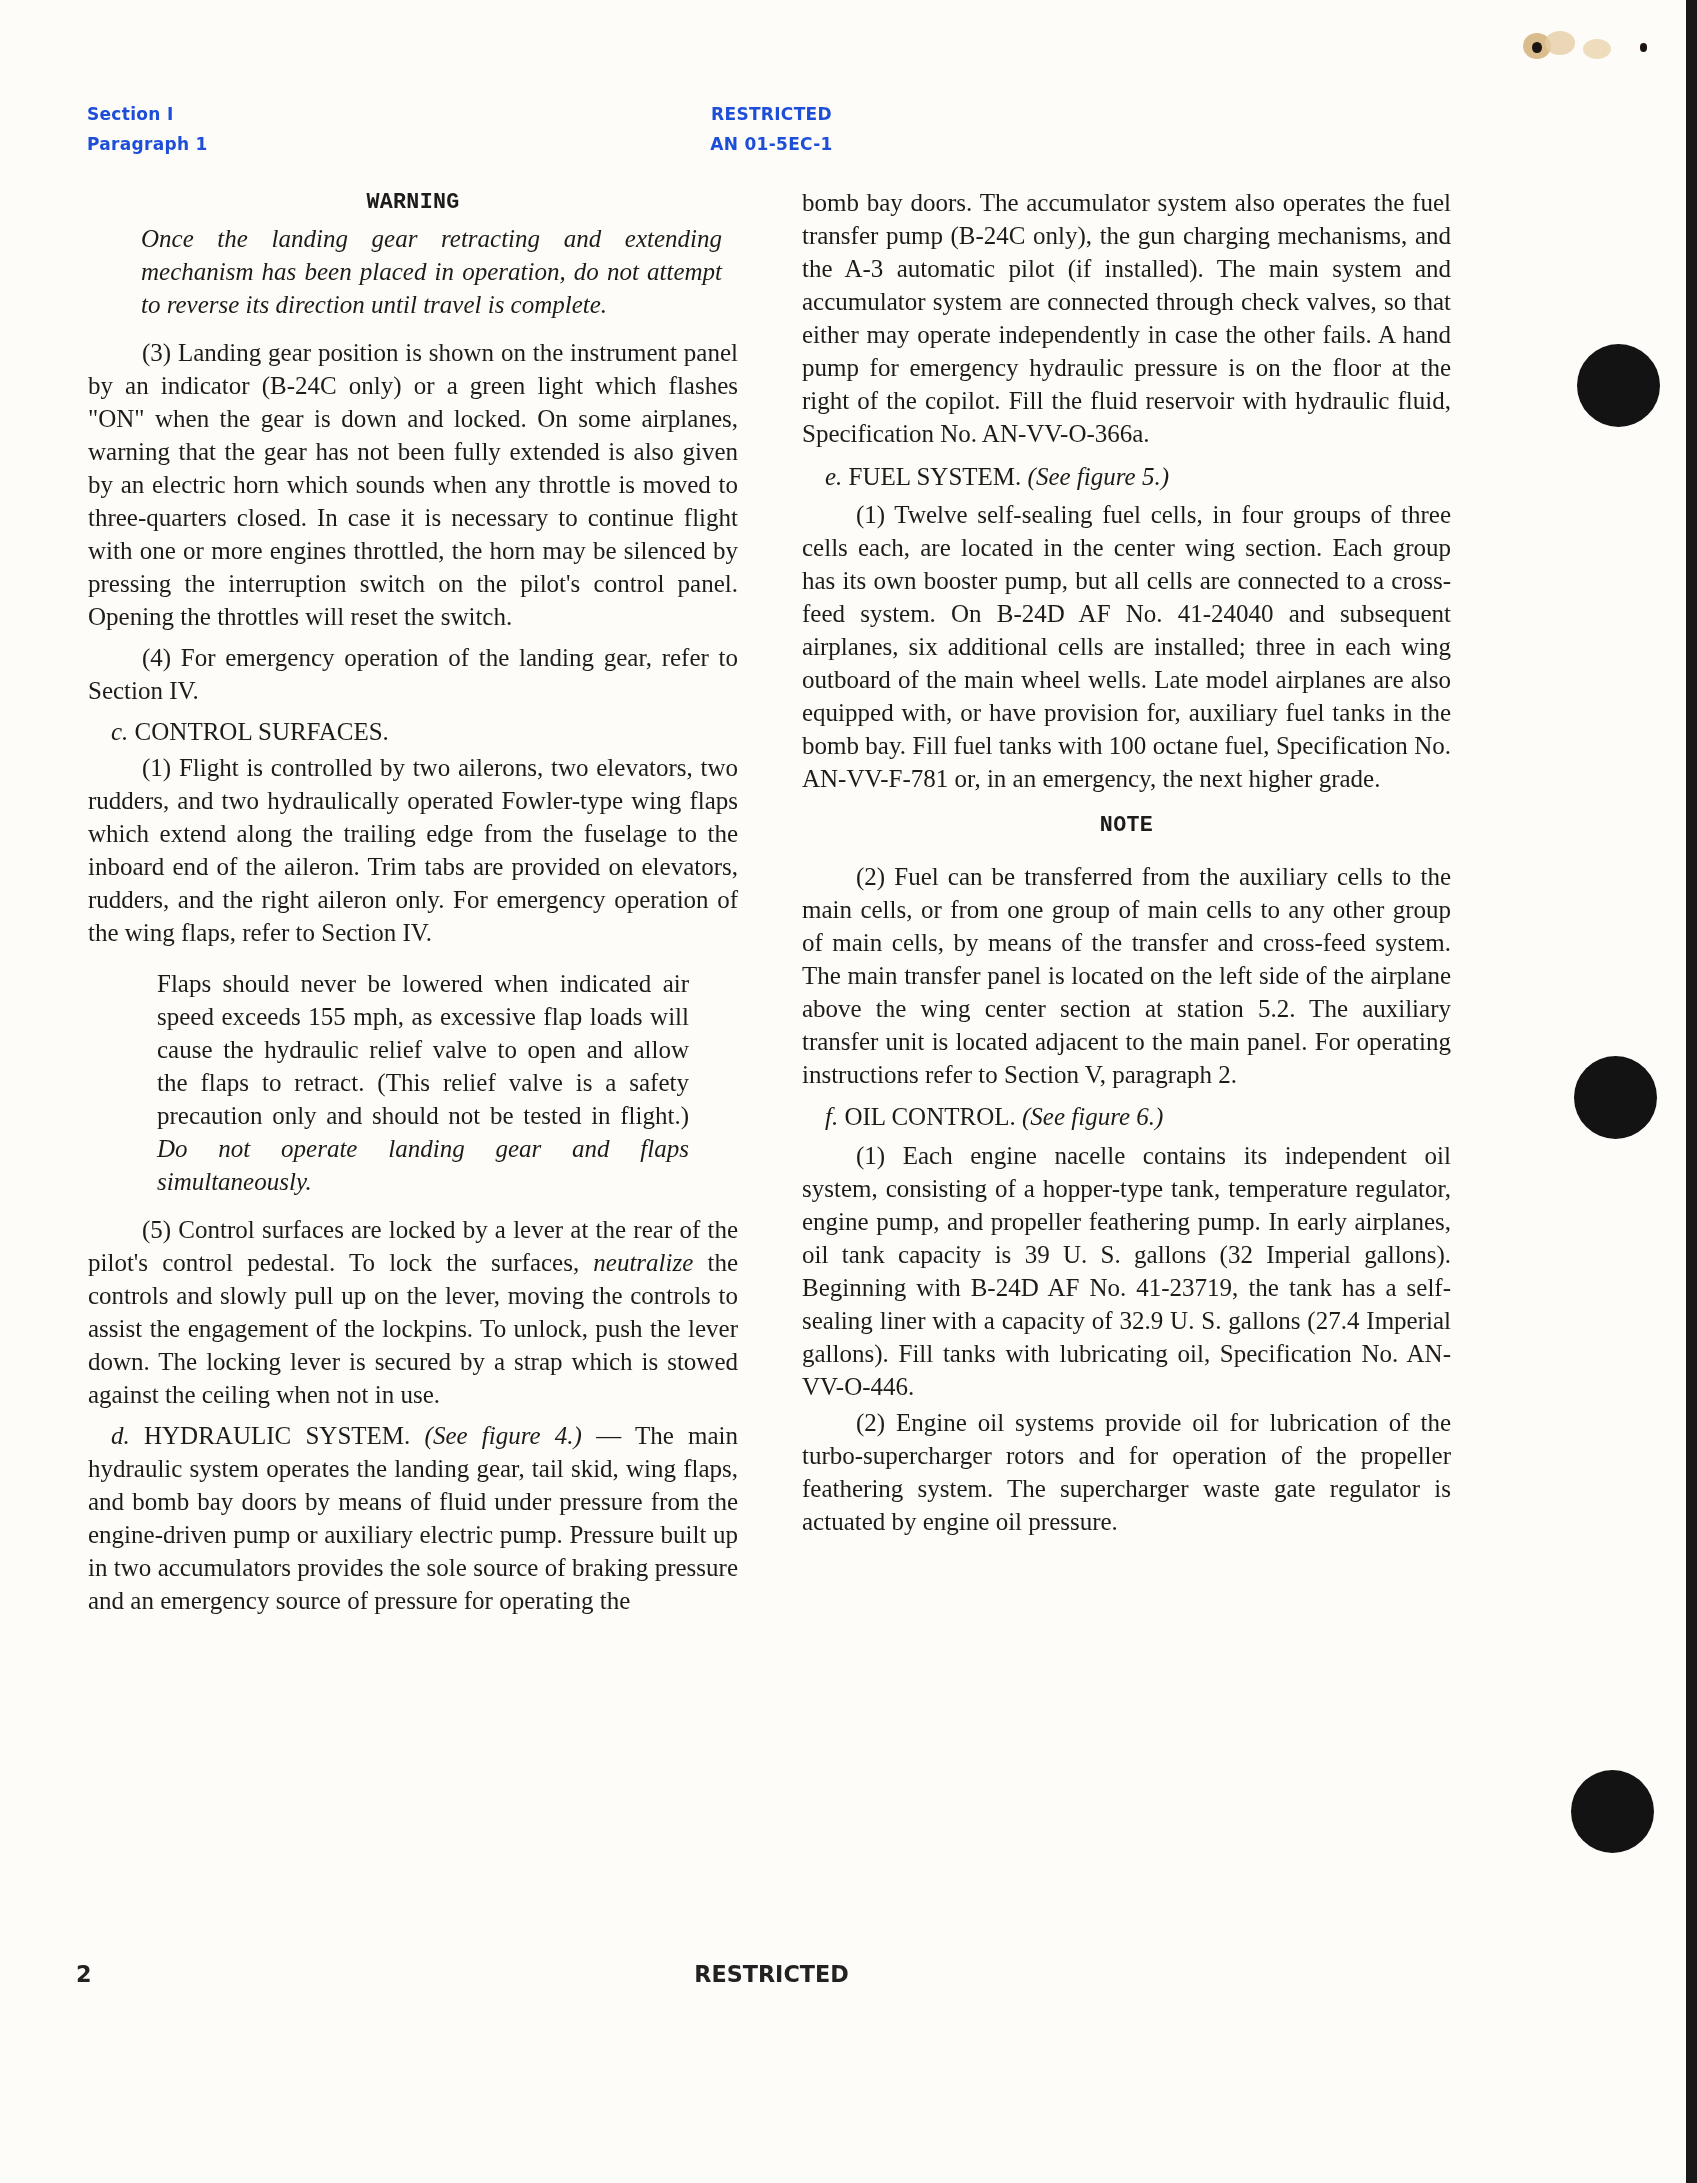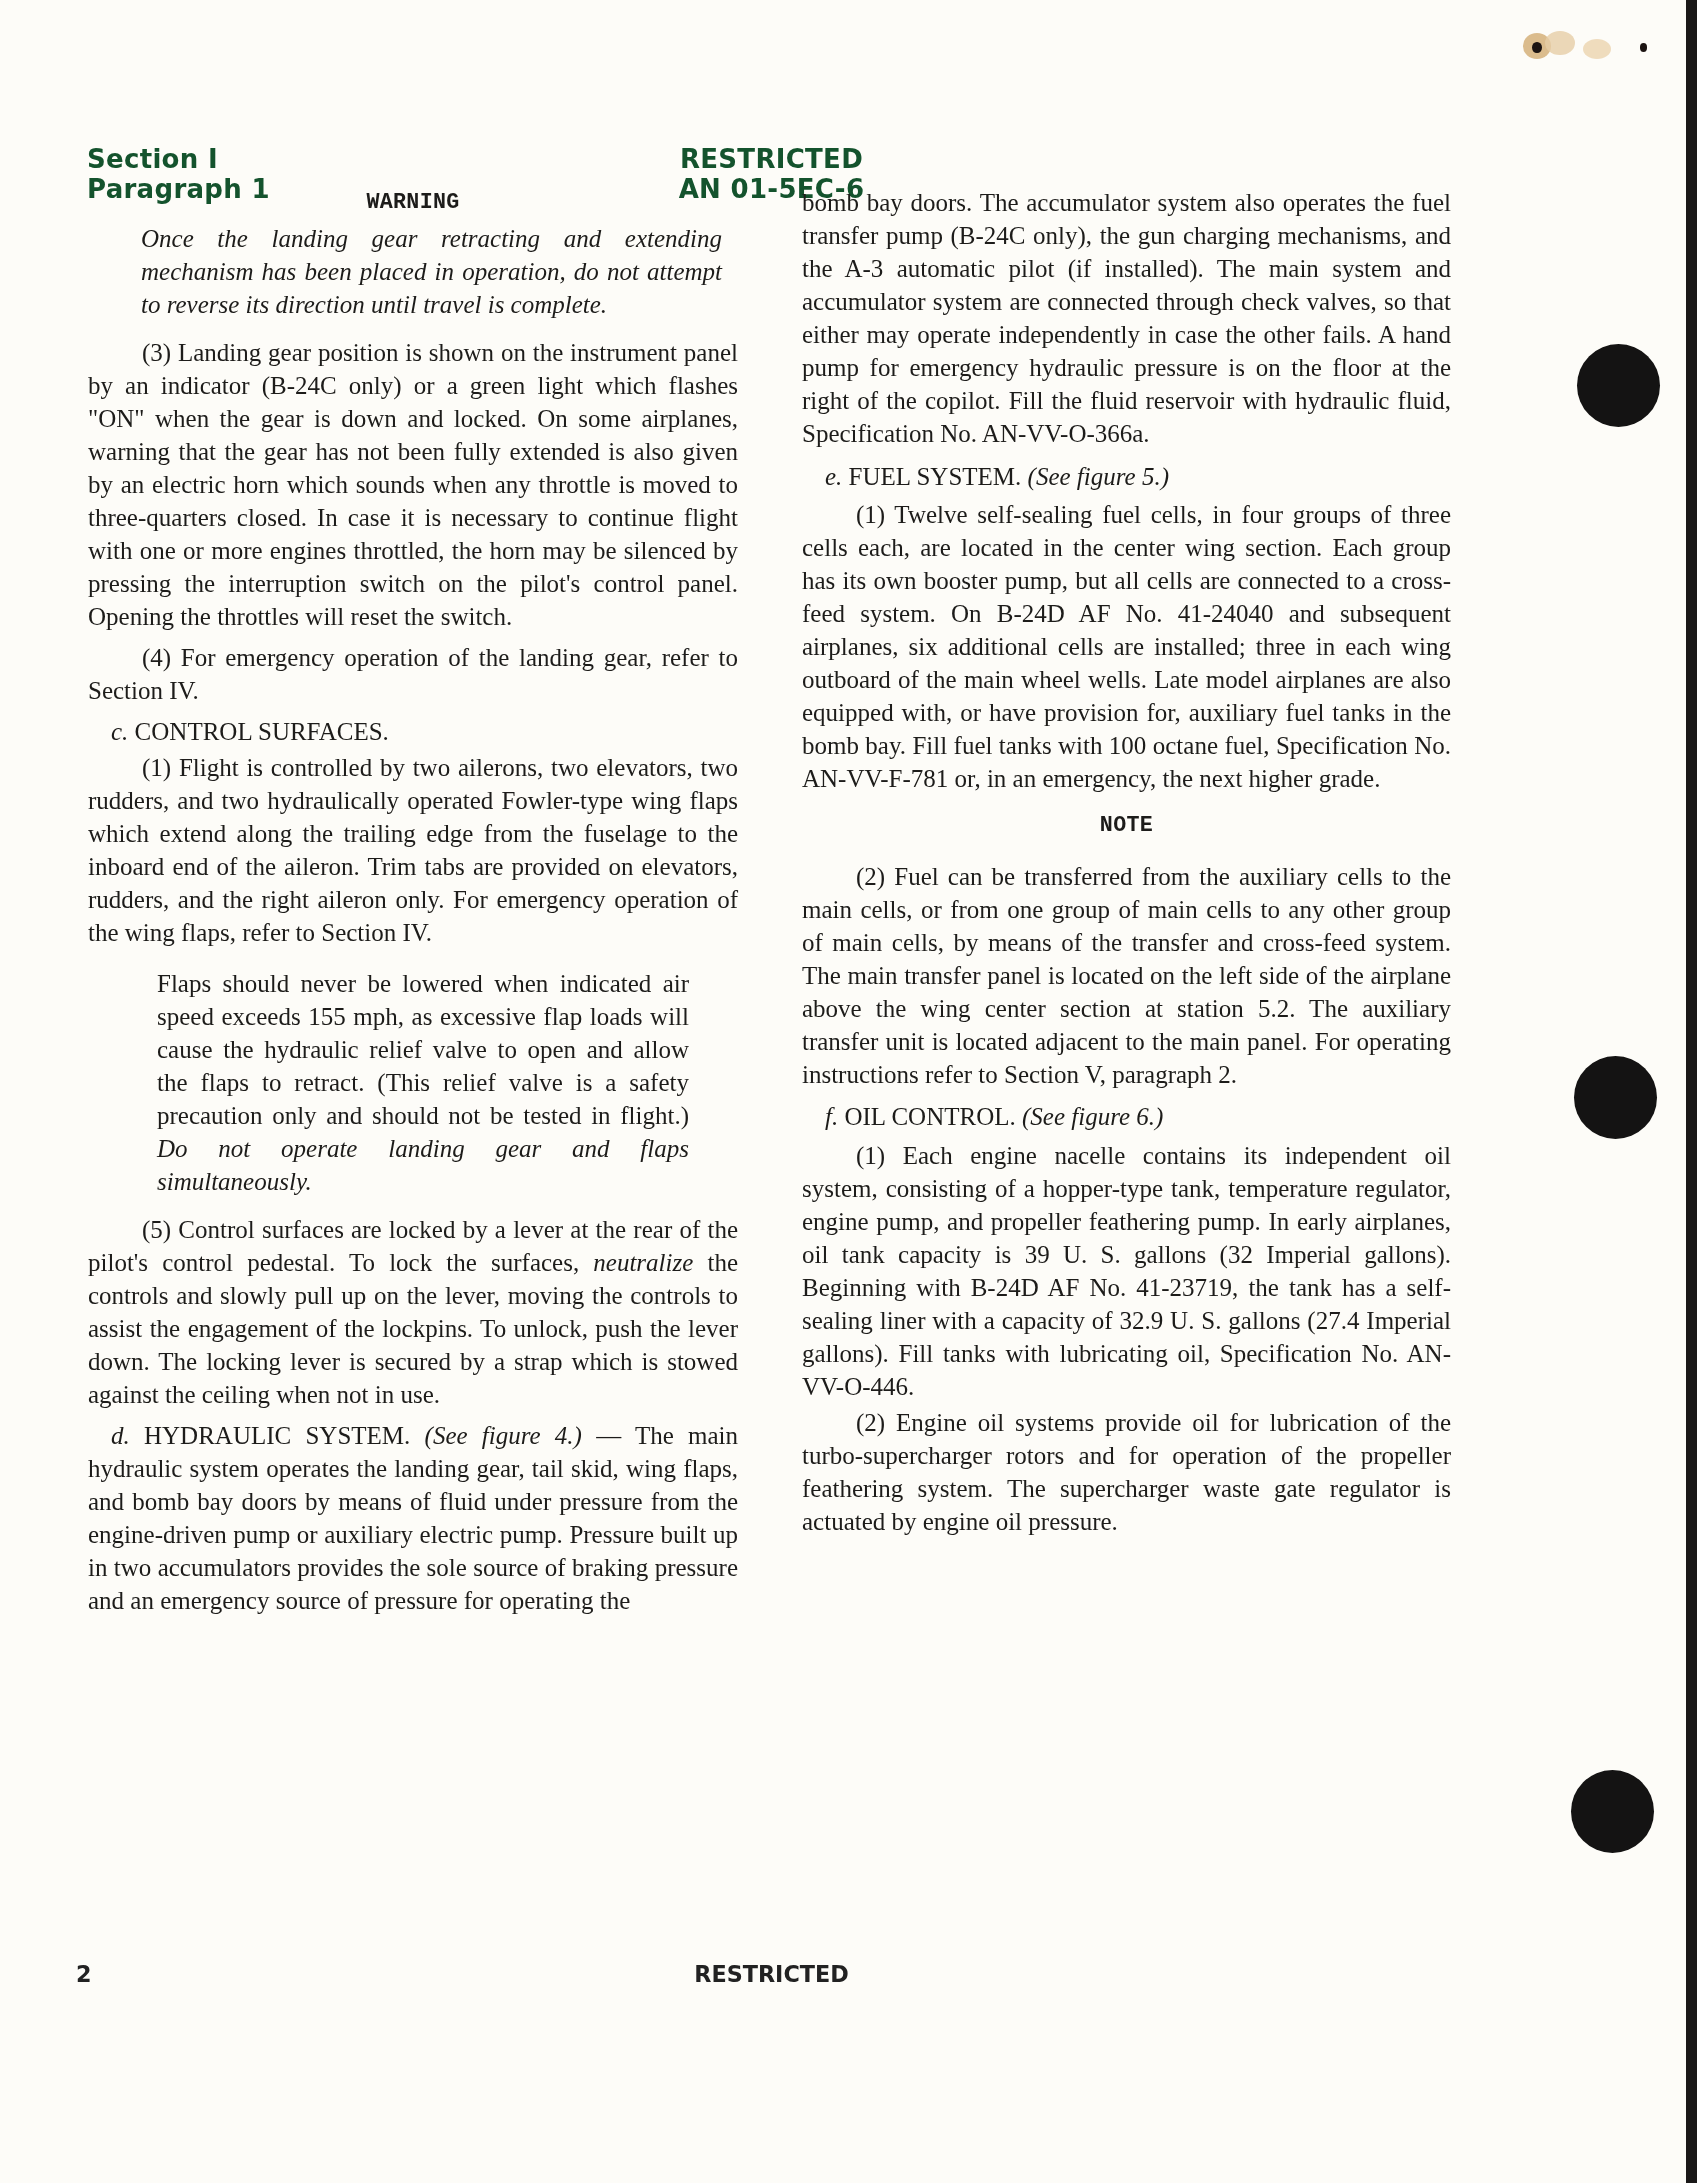--- a/index.html
+++ b/index.html
@@ -5,21 +5,21 @@
   html, body { margin:0; padding:0; }
   body {
     width:1698px; height:2183px; position:relative; overflow:hidden;
     background:#fdfcf8;
     font-family:"Liberation Serif","DejaVu Serif",serif;
     color:#1d1c1a;
   }
   .edge-strip { position:absolute; left:1686px; top:0; width:11.5px; height:2183px; background:#1a1818; }
   .hole { position:absolute; width:83px; height:83px; border-radius:50%; background:#141313; }
   .stain { position:absolute; border-radius:50%; }
-  .hdr { position:absolute; font-family:"DejaVu Sans","Liberation Sans",sans-serif; font-weight:bold; font-size:26px; line-height:30px; color:#14532d; letter-spacing:0.3px;margin-top:45px; }
+  .hdr { position:absolute; font-family:"DejaVu Sans","Liberation Sans",sans-serif; font-weight:bold; font-size:17px; line-height:30px; color:#1d4ed8; letter-spacing:0.3px; }
   .hdr-left { left:87px; top:99px; }
   .hdr-center { left:636px; width:271px; top:99px; text-align:center; }
   .col { position:absolute; width:650px; font-size:25px; line-height:33px; text-align:justify; }
   .col-left { left:88px; top:187px; }
   .col-right { left:802px; top:186px; width:649px; }
   .col p { margin:0; }
   .indent { text-indent:54px; }
   .gap { height:12.2px; }
   .gap-s { height:8.1px; }
   .notice-title { font-family:Liberation Mono, monospace; font-weight:bold; font-size:21.7px; text-align:center; line-height:31px; margin:0 0 4.1px 0; letter-spacing:0.3px; }
@@ -43,21 +43,21 @@
 <div class="hole" style="left:1574px;top:1056px;"></div>
 <div class="hole" style="left:1571px;top:1770px;"></div>
 <div class="edge-strip"></div>
 
 <div class="hdr hdr-left">
   <div>Section I</div>
   <div>Paragraph 1</div>
 </div>
 <div class="hdr hdr-center">
   <div>RESTRICTED</div>
-  <div>AN 01-5EC-6</div>
+  <div>AN 01-5EC-1</div>
 </div>
 
 <div class="col col-left">
   <div>
     <div class="notice-title">WARNING</div>
     <p class="notice-body" style="margin-left:53px;margin-right:16px;font-style:italic;">Once the landing gear retracting and extending mechanism has been placed in operation, do not attempt to reverse its direction until travel is complete.</p>
   </div>
   <div class="gap" style="height:15px"></div>
   <p class="indent">(3) Landing gear position is shown on the instrument panel by an indicator (B-24C only) or a green light which flashes "ON" when the gear is down and locked. On some airplanes, warning that the gear has not been fully extended is also given by an electric horn which sounds when any throttle is moved to three-quarters closed. In case it is necessary to continue flight with one or more engines throttled, the horn may be silenced by pressing the interruption switch on the pilot's control panel. Opening the throttles will reset the switch.</p>
   <div class="gap-s"></div>

